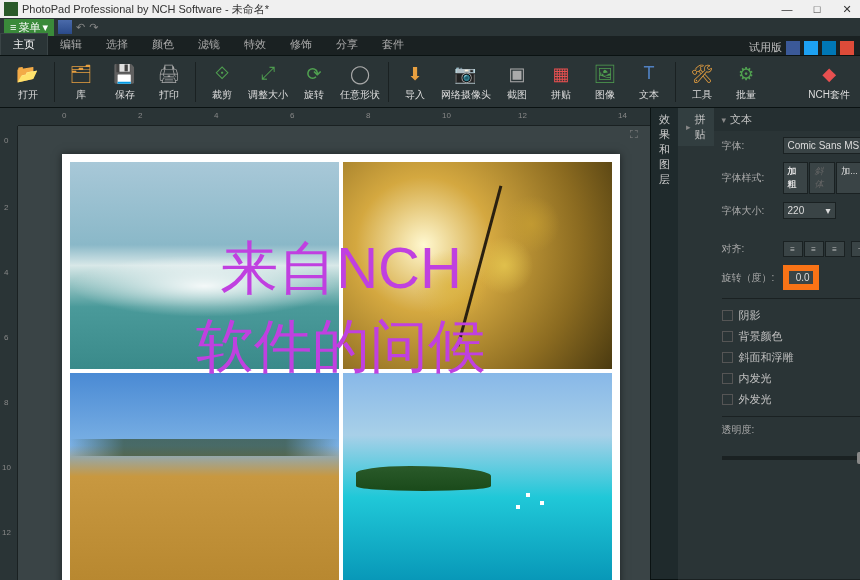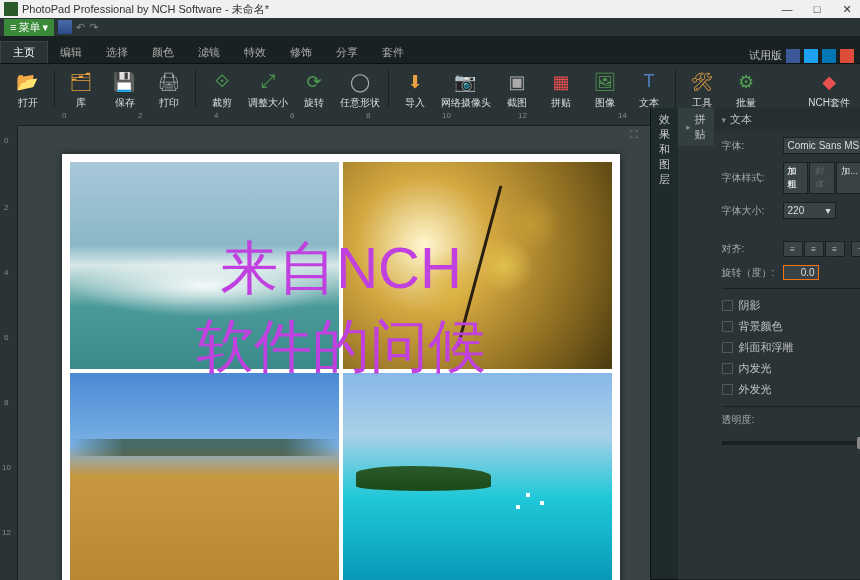--- a/index.html
+++ b/index.html
@@ -14,21 +14,21 @@
 
 
 .menubar { height: 18px; background: #2a3436; display: flex; align-items: center; padding: 0 4px; gap: 4px; }
 .menu-btn { background: #3a8a3a; color: #fff; padding: 1px 6px; font-size: 11px; display: flex; align-items: center; gap: 2px; }
 .qa-icon { width: 14px; height: 14px; display: inline-block; }
 .qa-save { background: linear-gradient(#4a6aaa,#2a4a8a); }
 .qa-undo { color: #888; }
 .qa-redo { color: #888; }
 
 
-.tabsrow { height: 28px; background: #1a2122; display: flex; align-items: flex-end; border-bottom: 1px solid #0a1212; }
+.tabsrow { height: 20px; background: #1a2122; display: flex; align-items: flex-end; border-bottom: 1px solid #0a1212; }
 .tab { padding: 3px 12px; font-size: 11px; color: #aaa; cursor: pointer; }
 .tab.active { background: #2a3436; color: #fff; border-top: 1px solid #3a4446; border-left: 1px solid #3a4446; border-right: 1px solid #3a4446; }
 .tabsrow-right { margin-left: auto; display: flex; align-items: center; gap: 4px; padding-right: 6px; }
 .social { width: 14px; height: 14px; display: inline-block; }
 .social.fb { background: #3b5998; }
 .social.tw { background: #1da1f2; }
 .social.in { background: #0077b5; }
 .social.gp { background: #dd4b39; }
 
 
@@ -80,21 +80,21 @@
 .section-body { padding: 6px 8px; }
 .prop-row { display: flex; align-items: center; margin-bottom: 8px; gap: 6px; }
 .prop-label { width: 55px; color: #aaa; font-size: 10px; }
 .prop-ctrl { flex: 1; }
 .dropdown { width: 100%; background: #3a4446; border: 1px solid #1a2122; color: #ddd; padding: 2px 4px; font-size: 10px; display: flex; justify-content: space-between; align-items: center; }
 .style-btns { display: flex; gap: 1px; }
 .style-btn { background: #3a4446; border: 1px solid #1a2122; color: #ddd; padding: 2px 4px; font-size: 9px; cursor: pointer; }
 .style-btn.bold { font-weight: bold; }
 .style-btn.italic { font-style: italic; color: #666; }
 .color-swatch { width: 48px; height: 16px; background: #c040e0; border: 1px solid #1a2122; }
-.num-input { width: 36px; background: #3a4446; border: 1px solid #f97316; color: #ddd; padding: 1px 3px; font-size: 10px; text-align: right; }
+.num-input { width: 36px; background: #3a4446; border: 6px solid #f97316; color: #ddd; padding: 1px 3px; font-size: 10px; text-align: right; }
 .align-btn { width: 20px; height: 16px; background: #3a4446; border: 1px solid #1a2122; display: flex; align-items: center; justify-content: center; font-size: 8px; cursor: pointer; }
 .align-group { display: flex; gap: 1px; }
 .checkbox-row { display: flex; align-items: center; gap: 6px; padding: 3px 0; }
 .checkbox { width: 11px; height: 11px; border: 1px solid #555; background: #2a3436; }
 .slider-row { display: flex; align-items: center; gap: 10px; }
 .slider { flex: 1; height: 4px; background: #1a2122; position: relative; }
 .slider-thumb { position: absolute; right: 0; top: -4px; width: 10px; height: 12px; background: #888; border-radius: 2px; }
 .divider { height: 1px; background: #1a2122; margin: 6px 0; }
 
 

